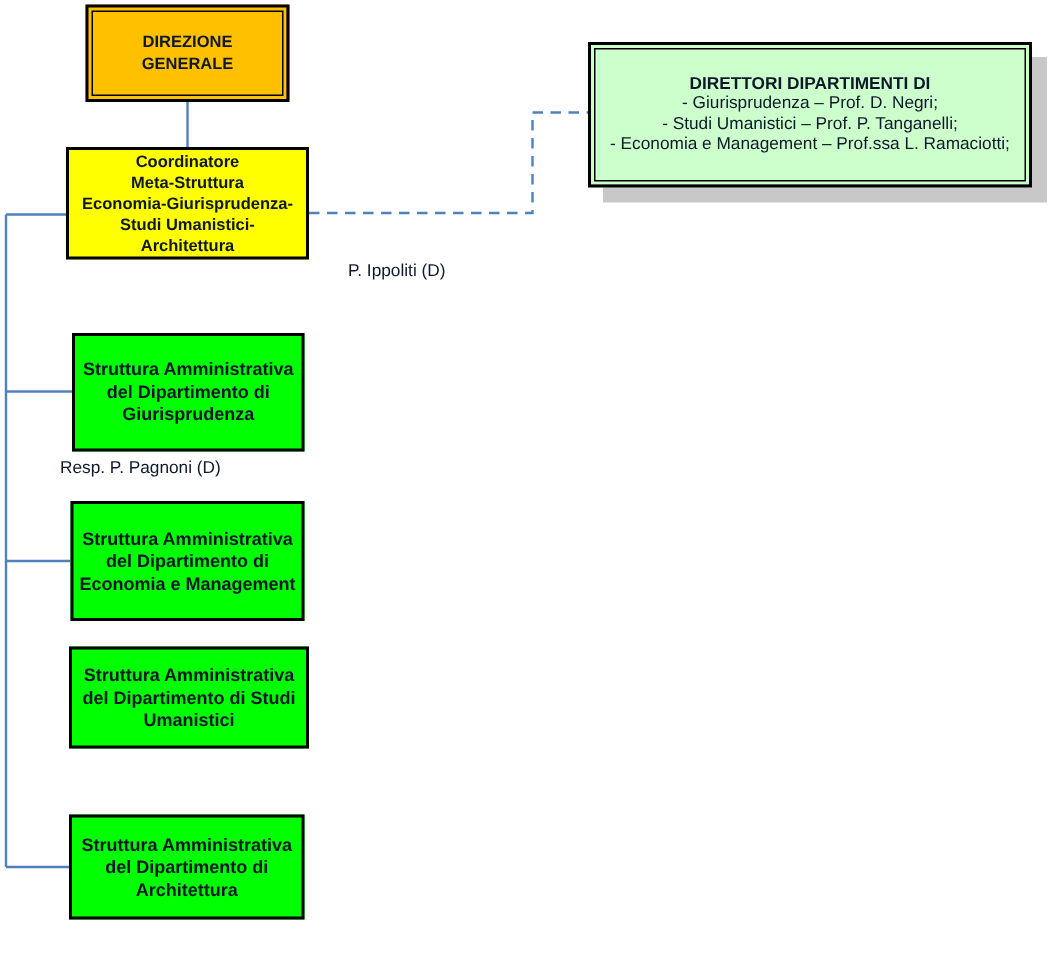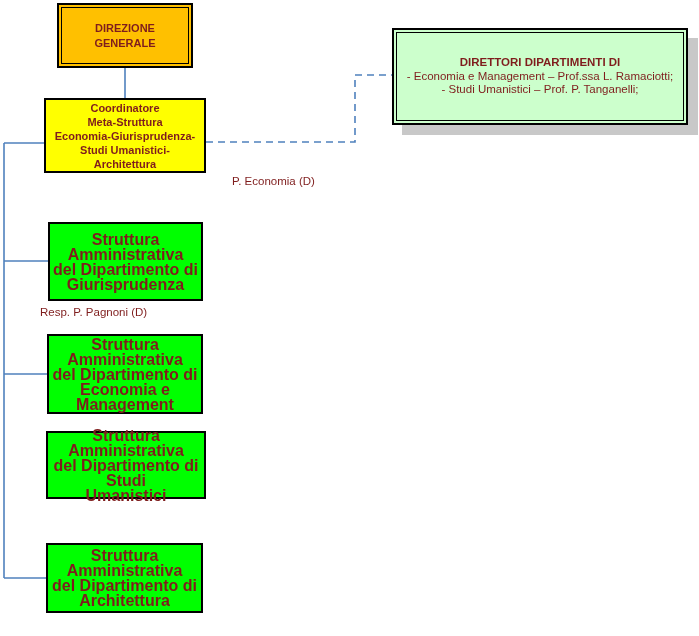--- a/index.html
+++ b/index.html
@@ -4,21 +4,21 @@
 <style>
   * { box-sizing: border-box; margin: 0; padding: 0; }
   html, body { background: #ffffff; }
   .canvas {
     position: relative;
     width: 699px;
     height: 636px;
     background: #ffffff;
     overflow: hidden;
     font-family: "Liberation Sans", sans-serif;
-    color: #7f1d1d;
+    color: #0f172a;
   }
   svg.connectors { position: absolute; left: 0; top: 0; width: 699px; height: 636px; }
   .conn { stroke: var(--line, #4F81BD); stroke-width: 1.6; fill: none; }
   .conn.dashed { stroke-dasharray: 7 5; }
 
   .node {
     position: absolute;
     display: flex;
     align-items: center;
     justify-content: center;
@@ -36,21 +36,21 @@
   }
   .coordinatore {
     left: 44px; top: 98px; width: 162px; height: 75px;
     background: var(--coordinatore_fill, #FFFF00);
     border: 2px solid var(--border, #000);
     font-weight: bold; font-size: 11px; line-height: 14px;
   }
   .struttura {
     background: var(--struttura_fill, #00FF00);
     border: 2px solid var(--border, #000);
-    font-weight: bold; font-size: 16px; line-height: 15px;
+    font-weight: bold; font-size: 12px; line-height: 15px;
   }
   .s1 { left: 48px; top: 222px; width: 155px; height: 79px; }
   .s2 { left: 47px; top: 334px; width: 156px; height: 80px; }
   .s3 { left: 46px; top: 431px; width: 160px; height: 68px; }
   .s4 { left: 46px; top: 543px; width: 157px; height: 70px; }
 
   .direttori {
     left: 392px; top: 28px; width: 296px; height: 97px;
     background: var(--direttori_fill, #CCFFCC);
     border: 2px solid var(--border, #000);
@@ -92,25 +92,26 @@
   <div class="node coordinatore">
     <div class="node-label">Coordinatore
 Meta-Struttura
 Economia-Giurisprudenza-
 Studi Umanistici-
 Architettura</div>
   </div>
 
   <div class="node direttori">
     <div class="title">DIRETTORI DIPARTIMENTI DI</div>
+    <div>- Giurisprudenza – Prof. D. Negri;</div>
+    <div>- Studi Umanistici – Prof. P. Tanganelli;</div>
     <div>- Economia e Management – Prof.ssa L. Ramaciotti;</div>
-    <div>- Studi Umanistici – Prof. P. Tanganelli;</div>
   </div>
 
-  <div class="caption cap-gherardi">P. Economia (D)</div>
+  <div class="caption cap-gherardi">P. Ippoliti (D)</div>
 
   <div class="node struttura s1">
     <div class="node-label">Struttura Amministrativa
 del Dipartimento di
 Giurisprudenza</div>
   </div>
   <div class="caption center cap-pagnoni">Resp. P. Pagnoni (D)</div>
 
   <div class="node struttura s2">
     <div class="node-label">Struttura Amministrativa

